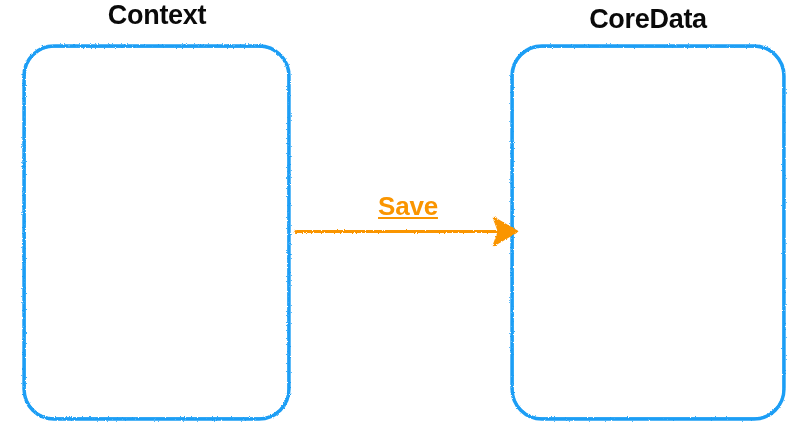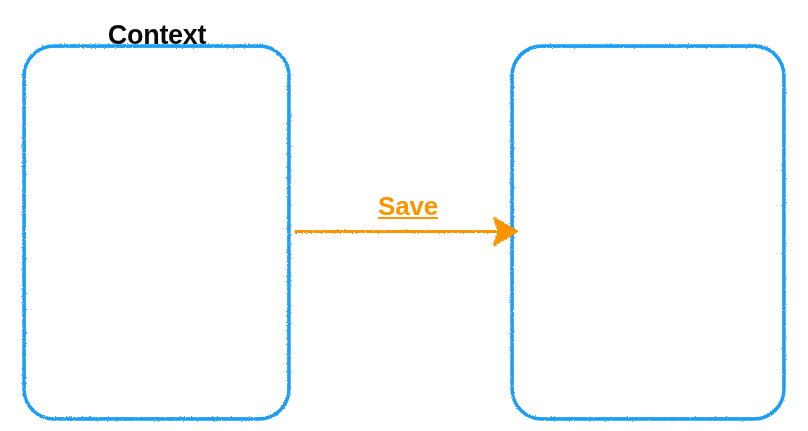--- a/index.html
+++ b/index.html
@@ -39,21 +39,21 @@
     line-height: 30px;
     letter-spacing: -0.3px;
     color: #0a0a0a;
     text-align: center;
     white-space: nowrap;
     user-select: none;
   }
 
   #title-context {
     left: 22px;
-    top: 20px;
+    top: 0;
     width: 270px;
   }
 
   #title-coredata {
     left: 510px;
     top: 4px;
     width: 276px;
   }
 
   .edge-label {
@@ -127,16 +127,17 @@
       <line x1="296" y1="231.5" x2="497" y2="231.5" stroke="#fa9500" stroke-width="1.8" stroke-linecap="round" opacity="0.75"></line>
       <path d="M 494 218 L 517 231.5 L 494 245 L 499 231.5 Z" fill="#fa9500" stroke="#fa9500" stroke-width="2.4" stroke-linejoin="round"></path>
     </g>
   </svg>
 
   <div class="node-body" id="node-context-body"></div>
   <div class="node-body" id="node-coredata-body"></div>
 
   <div class="node-title" id="title-context">Context</div>
 
+  <div class="node-title" id="title-coredata">CoreData</div>
 
   <div class="edge-label" id="label-save">Save</div>
 
 </div>
 
 </body></html>

